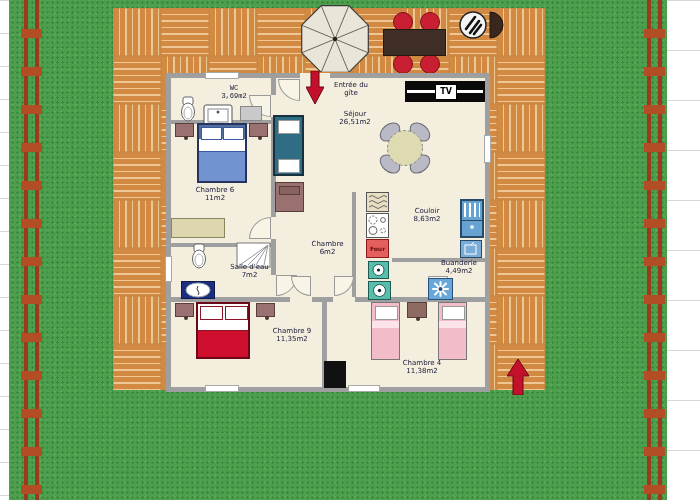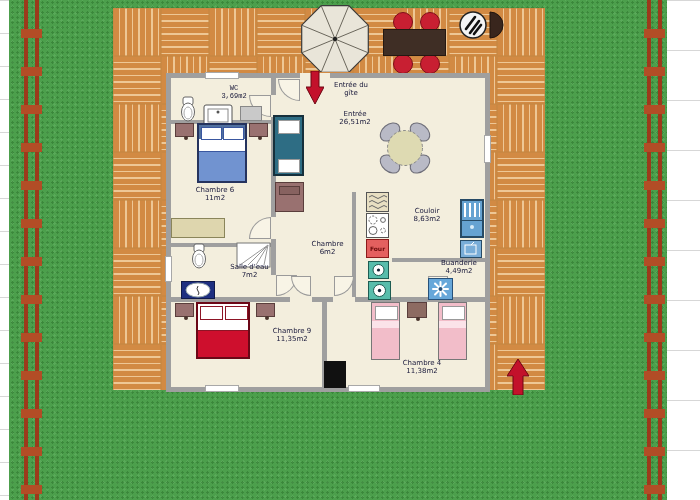--- a/index.html
+++ b/index.html
@@ -252,40 +252,44 @@
       <rect x="0.5" y="0.5" width="33" height="17" fill="#1e2f80" stroke="#101a4a"></rect>
       <ellipse cx="17" cy="9" rx="12" ry="7" fill="#fff" stroke="#9aa"></ellipse>
       <path d="M17 5 q-2 3 0 5 q2 2 0 4" fill="none" stroke="#333" stroke-width="1"></path>
     </svg>
   </div>
   <div class="abs rlabel" style="left:222px;top:263px;width:55px;">
     <div>Salle d'eau</div>
     <div>7m2</div>
   </div>
 
+  <div class="abs tv" style="left:405px;top:81px;width:80px;height:21px;">
+    <div class="tvbar"></div>
+    <div class="tvbox">TV</div>
+  </div>
   <div class="abs" style="left:273px;top:115px;width:31px;height:61px;background:#2e6d84;border:2px solid #16303c;">
     <div class="pillow" style="left:3px;top:3px;width:20px;height:12px;border:1px solid #999;"></div>
     <div class="pillow" style="left:3px;top:42px;width:20px;height:12px;border:1px solid #999;"></div>
   </div>
   <div class="abs" style="left:275px;top:182px;width:29px;height:30px;background:#997170;border:1px solid #5a3e3c;">
     <div class="abs" style="left:3px;top:3px;width:21px;height:9px;background:#876260;border:1px solid #5a3e3c;"></div>
   </div>
   <div class="abs" style="left:376px;top:121px;">
     <svg width="58" height="54" viewBox="0 0 58 54">
       <g fill="#b9bac6" stroke="#6d6d78">
         <ellipse cx="14" cy="11" rx="11" ry="7.5" transform="rotate(-40 14 11)"></ellipse>
         <ellipse cx="44" cy="11" rx="11" ry="7.5" transform="rotate(40 44 11)"></ellipse>
         <ellipse cx="14" cy="43" rx="11" ry="7.5" transform="rotate(40 14 43)"></ellipse>
         <ellipse cx="44" cy="43" rx="11" ry="7.5" transform="rotate(-40 44 43)"></ellipse>
       </g>
       <circle cx="29" cy="27" r="17.5" fill="#dedab2" stroke="#888" stroke-dasharray="3 2"></circle>
     </svg>
   </div>
   <div class="abs rlabel la" style="left:330px;top:110px;width:50px;">
-    <div>Entrée</div>
+    <div>Séjour</div>
     <div>26,51m2</div>
   </div>
   <div class="abs rlabel la pre" style="left:330px;top:81px;width:42px;">Entrée du
 gîte</div>
   <div class="abs" style="left:306px;top:71px;z-index:10;">
     <svg width="18" height="33" viewBox="0 0 18 33">
       <polygon points="9,33 0,16 5,16 5,0 13,0 13,16 18,16" fill="#c3112b" stroke="#6e0713" stroke-width="1"></polygon>
     </svg>
   </div>
   <div class="abs rlabel" style="left:305px;top:240px;width:45px;">

